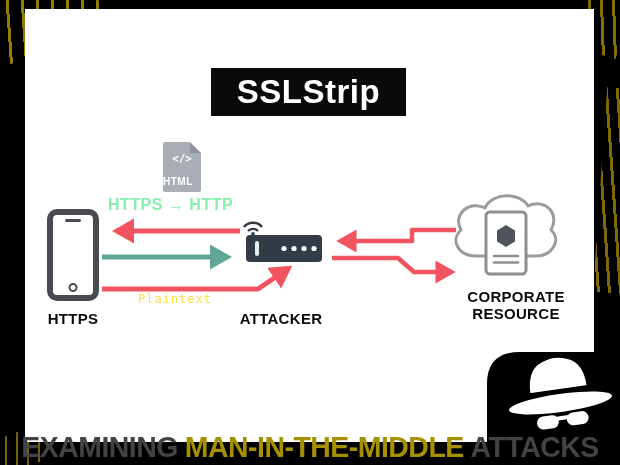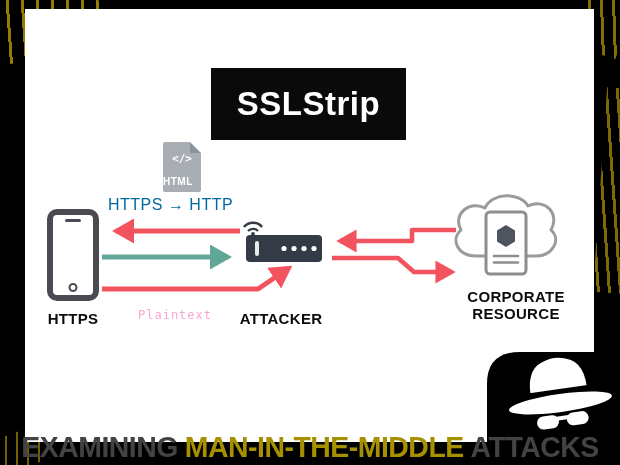--- a/index.html
+++ b/index.html
@@ -17,40 +17,40 @@
   .scr-r{right:-8px;top:88px;width:28px;height:205px;transform:rotate(4deg);
     background:repeating-linear-gradient(82deg,transparent 0 4px,#9d8406 4px 7px,transparent 7px 11px);}
   .scr-bl{left:-5px;bottom:-3px;width:50px;height:36px;transform:rotate(-20deg);
     background:repeating-linear-gradient(110deg,transparent 0 4px,#8f7a06 4px 6px,transparent 6px 11px);}
 
   .card{position:absolute;left:25px;top:9px;width:569px;height:433px;background:#fff;z-index:1;}
 
   .svg-layer{position:absolute;left:0;top:0;width:620px;height:465px;z-index:2;}
 
   .title-box{
-    position:absolute;left:211px;top:68px;width:195px;height:72px;z-index:3;
+    position:absolute;left:211px;top:68px;width:195px;height:48px;z-index:3;
     background:#0a0a0a;color:#fff;display:flex;align-items:center;justify-content:center;
     font-size:33px;font-weight:bold;letter-spacing:0.5px;
   }
 
   
   .html-icon{position:absolute;left:163px;top:142px;width:38px;height:50px;z-index:3;
     background:#a9aeb4;border-radius:2px;}
   .html-icon .fold{position:absolute;right:0;top:0;width:0;height:0;
     border-left:11px solid #8d939a;border-top:11px solid #fff;}
   .html-icon .code{position:absolute;left:0;right:0;top:10px;text-align:center;
     color:#fff;font-size:11px;font-weight:bold;font-family:"DejaVu Sans Mono",monospace;}
   .html-icon .tag{position:absolute;left:0;right:12px;bottom:5px;text-align:center;
     color:#fff;font-size:10px;font-weight:bold;letter-spacing:.5px;}
 
   .https-label{position:absolute;left:108px;top:196px;z-index:3;
-    color:#0369a1;font-size:16px;font-weight:normal;letter-spacing:.5px;white-space:nowrap;}
+    color:#86efac;font-size:16px;font-weight:bold;letter-spacing:.5px;white-space:nowrap;}
 
-  .plaintext-label{position:absolute;left:138px;top:308px;z-index:3;
-    color:#f9a8d4;font-size:12px;font-family:"DejaVu Sans Mono",monospace;letter-spacing:1px;}
+  .plaintext-label{position:absolute;left:138px;top:292px;z-index:3;
+    color:#fde047;font-size:12px;font-family:"DejaVu Sans Mono",monospace;letter-spacing:1px;}
 
   
   .phone{position:absolute;left:47px;top:209px;width:52px;height:92px;z-index:3;
     box-sizing:border-box;border:6px solid #4a4a52;border-radius:10px;background:#fff;}
   .phone .speaker{position:absolute;left:50%;top:4px;transform:translateX(-50%);
     width:16px;height:3px;border-radius:2px;background:#4a4a52;}
   .phone .home{position:absolute;left:50%;bottom:3px;transform:translateX(-50%);
     width:9px;height:9px;border-radius:50%;border:2px solid #4a4a52;box-sizing:border-box;}
 
   .node-label{position:absolute;z-index:3;color:#0c0c0c;font-weight:bold;font-size:15px;

